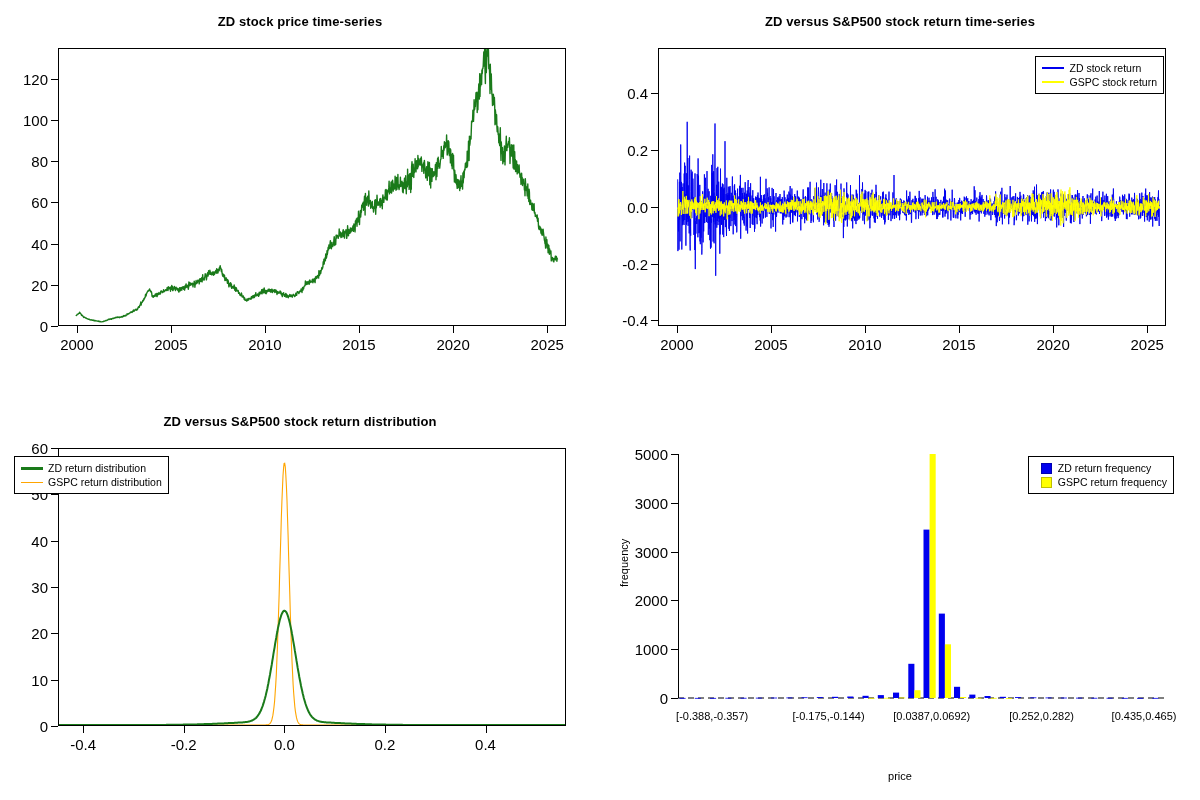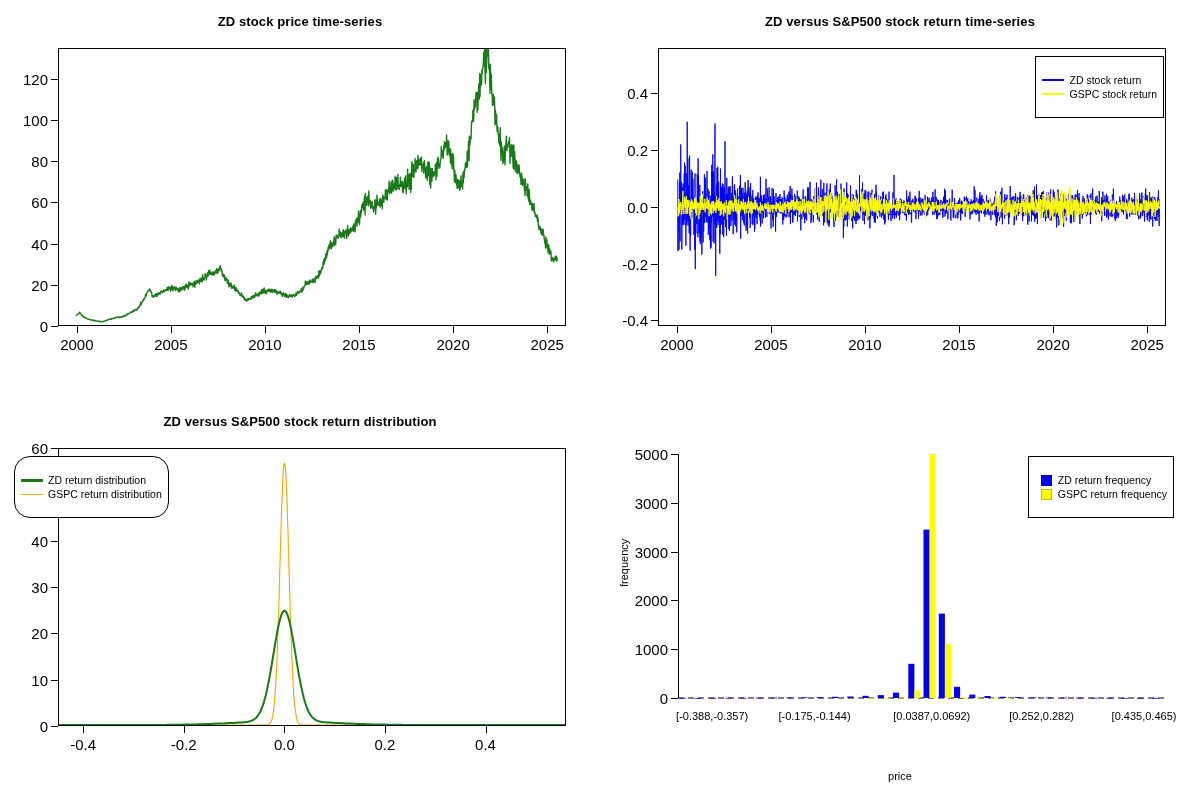--- a/index.html
+++ b/index.html
@@ -66,21 +66,21 @@
     background: #000;
   }
   .axis-title {
     position: absolute;
     font-size: 11px;
   }
   .legend {
     position: absolute;
     border: 1px solid #000;
     background: #fff;
-    padding: 16px 6px;
+    padding: 4px 6px;
     font-size: 10.5px;
     line-height: 14px;
   }
   .legend .row {
     display: flex;
     align-items: center;
     white-space: nowrap;
   }
   .legend .swatch-line {
     display: inline-block;
@@ -219,21 +219,21 @@
         <div class="tick-label tick-y" style="left: 16px; top: 233.333px; width: 32px;">20</div>
         <div class="tick-mark" style="left: 51px; top: 187px; width: 7px; height: 1px;"></div>
         <div class="tick-label tick-y" style="left: 16px; top: 187px; width: 32px;">30</div>
         <div class="tick-mark" style="left: 51px; top: 140.667px; width: 7px; height: 1px;"></div>
         <div class="tick-label tick-y" style="left: 16px; top: 140.667px; width: 32px;">40</div>
         <div class="tick-mark" style="left: 51px; top: 94.3333px; width: 7px; height: 1px;"></div>
         <div class="tick-label tick-y" style="left: 16px; top: 94.3333px; width: 32px;">50</div>
         <div class="tick-mark" style="left: 51px; top: 48px; width: 7px; height: 1px;"></div>
         <div class="tick-label tick-y" style="left: 16px; top: 48px; width: 32px;">60</div>
       </div>
-    <div class="legend" style="left:14px; top:56px;border-radius:16px;">
+    <div class="legend" style="left:14px; top:56px;">
       <div class="row">
         <span class="swatch-line" style="border-top-color:#1a7a1a; border-top-width:3px;"></span>
         <span>ZD return distribution</span>
       </div>
       <div class="row">
         <span class="swatch-line" style="border-top-color:#ffa500; border-top-width:1px;"></span>
         <span>GSPC return distribution</span>
       </div>
     </div>
   </div>
@@ -294,21 +294,21 @@
         <div class="tick-label tick-y" style="left: 34px; top: 249.2px; width: 34px;">1000</div>
         <div class="tick-mark" style="left: 71px; top: 200.4px; width: 7px; height: 1px;"></div>
         <div class="tick-label tick-y" style="left: 34px; top: 200.4px; width: 34px;">2000</div>
         <div class="tick-mark" style="left: 71px; top: 151.6px; width: 7px; height: 1px;"></div>
         <div class="tick-label tick-y" style="left: 34px; top: 151.6px; width: 34px;">3000</div>
         <div class="tick-mark" style="left: 71px; top: 102.8px; width: 7px; height: 1px;"></div>
         <div class="tick-label tick-y" style="left: 34px; top: 102.8px; width: 34px;">3000</div>
         <div class="tick-mark" style="left: 71px; top: 54px; width: 7px; height: 1px;"></div>
         <div class="tick-label tick-y" style="left: 34px; top: 54px; width: 34px;">5000</div>
         <div class="hist-xlab" style="left: 112.16px; top: 310px;">[-0.388,-0.357)</div>
-        <div class="hist-xlab" style="left: 206px; top: 310px; padding-left: 17px;">[-0.175,-0.144)</div>
+        <div class="hist-xlab" style="left: 220px; top: 310px; padding-left: 17px;">[-0.175,-0.144)</div>
         <div class="hist-xlab" style="left: 331.76px; top: 310px;">[0.0387,0.0692)</div>
         <div class="hist-xlab" style="left: 441.56px; top: 310px;">[0.252,0.282)</div>
         <div class="hist-xlab" style="left: 544.04px; top: 310px;">[0.435,0.465)</div>
       </div>
     <div class="axis-title" style="left:0; width:600px; text-align:center; top:370px;">price</div>
     <div class="axis-title" style="left:18px; top:187px; transform:rotate(-90deg); transform-origin:left top; white-space:nowrap;">frequency</div>
     <div class="legend" style="right:26px; top:56px;">
       <div class="row">
         <span class="swatch-box" style="background:#0000ee;"></span>
         <span>ZD return frequency</span>

